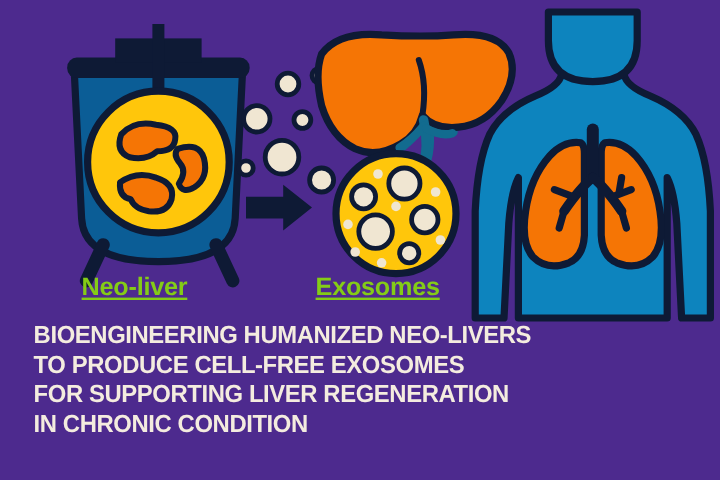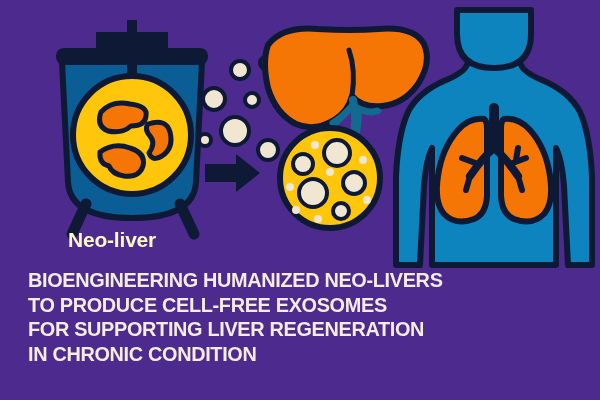--- a/index.html
+++ b/index.html
@@ -21,25 +21,26 @@
   }
   #art-layer {
     position: absolute;
     left: 0;
     top: 0;
     width: 600px;
     height: 400px;
   }
   .label {
     position: absolute;
-    color: #fef9c3;
+    color: #84cc16;
     font-weight: bold;
     font-size: 21px;
     letter-spacing: -0.2px;
     white-space: nowrap;
+    text-decoration: underline;
   }
   #label-neo-liver { left: 68px; top: 228px; }
   #label-exosomes  { left: 263px; top: 228px; }
 
   #headline {
     position: absolute;
     left: 28px;
     top: 268px;
     width: 560px;
     color: #f4ecdf;
@@ -133,20 +134,21 @@
       <path d="M478 164 L462 158" stroke="#0e1a35" stroke-width="6" stroke-linecap="round"></path>
       <path d="M470 176 L466 190" stroke="#0e1a35" stroke-width="6" stroke-linecap="round"></path>
       <path d="M510 164 L526 158" stroke="#0e1a35" stroke-width="6" stroke-linecap="round"></path>
       <path d="M518 176 L522 190" stroke="#0e1a35" stroke-width="6" stroke-linecap="round"></path>
       <path d="M516 160 L518 148" stroke="#0e1a35" stroke-width="6" stroke-linecap="round"></path>
     </g>
 
   </svg>
 
   <div class="label" id="label-neo-liver">Neo-liver</div>
+  <div class="label" id="label-exosomes">Exosomes</div>
 
   <div id="headline">
     <span class="hl-line">BIOENGINEERING HUMANIZED NEO-LIVERS</span>
     <span class="hl-line">TO PRODUCE CELL-FREE EXOSOMES</span>
     <span class="hl-line">FOR SUPPORTING LIVER REGENERATION</span>
     <span class="hl-line">IN CHRONIC CONDITION</span>
   </div>
 
 </div>
 

